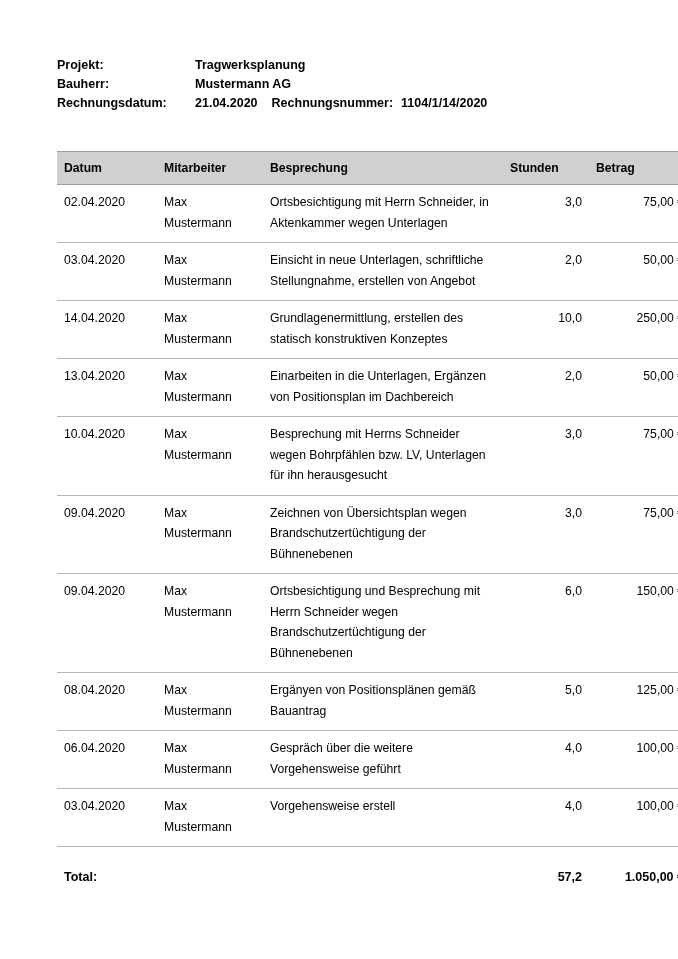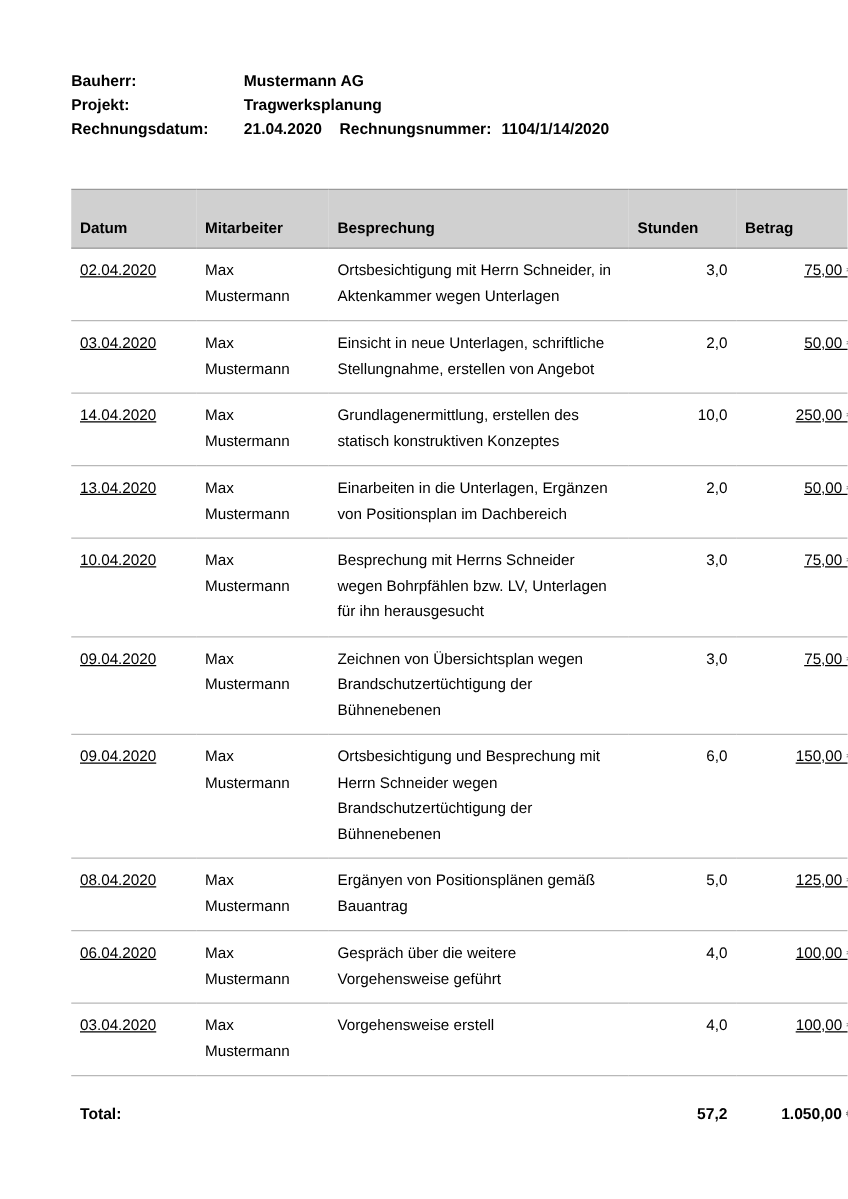--- a/index.html
+++ b/index.html
@@ -56,21 +56,21 @@
   table.invoice {
     border-collapse: collapse;
     width: 564px;
     table-layout: fixed;
     font-size: 12.2px;
   }
   table.invoice th {
     background: #d0d0d0;
     font-weight: bold;
     text-align: left;
-    padding: 20px 7px 6px 7px;
+    padding: 6px 7px 6px 7px;
     border-top: 1px solid #9a9a9a;
     border-bottom: 1px solid #9a9a9a;
     vertical-align: middle;
     height: 20px;
     margin-top: 39px;
   }
   table.invoice td {
     padding: 7px 7px 9px 7px;
     vertical-align: top;
     border-bottom: 1px solid #b8b8b8;
@@ -83,35 +83,35 @@
   .col-amount { width: 88px; text-align: right; }
   th.col-hours, th.col-amount { text-align: right; }
   td.num { }
   tr.total-row td {
     border-bottom: none;
     border-top: 1px solid #5a5a5a;
     font-weight: bold;
     padding-top: 20px;
     font-size: 12.5px;
   }
-  .nowrap { white-space: nowrap; text-decoration: underline; }
+  .nowrap { white-space: nowrap; }
 </style>
 </head>
 <body>
 
 <div class="page">
 
   <div class="header">
     <div class="header-row">
+      <span class="header-label">Projekt:</span>
+      <span class="header-value">Tragwerksplanung</span>
+    </div>
+    <div class="header-row">
       <span class="header-label">Bauherr:</span>
       <span class="header-value">Mustermann AG</span>
-    </div>
-    <div class="header-row">
-      <span class="header-label">Projekt:</span>
-      <span class="header-value">Tragwerksplanung</span>
     </div>
     <div class="header-row">
       <span class="header-label">Rechnungsdatum:</span>
       <span class="header-value">21.04.2020</span>
       <span class="header-label2">Rechnungsnummer:</span>
       <span class="header-value2">1104/1/14/2020</span>
     </div>
   </div>
 
   <table class="invoice">

